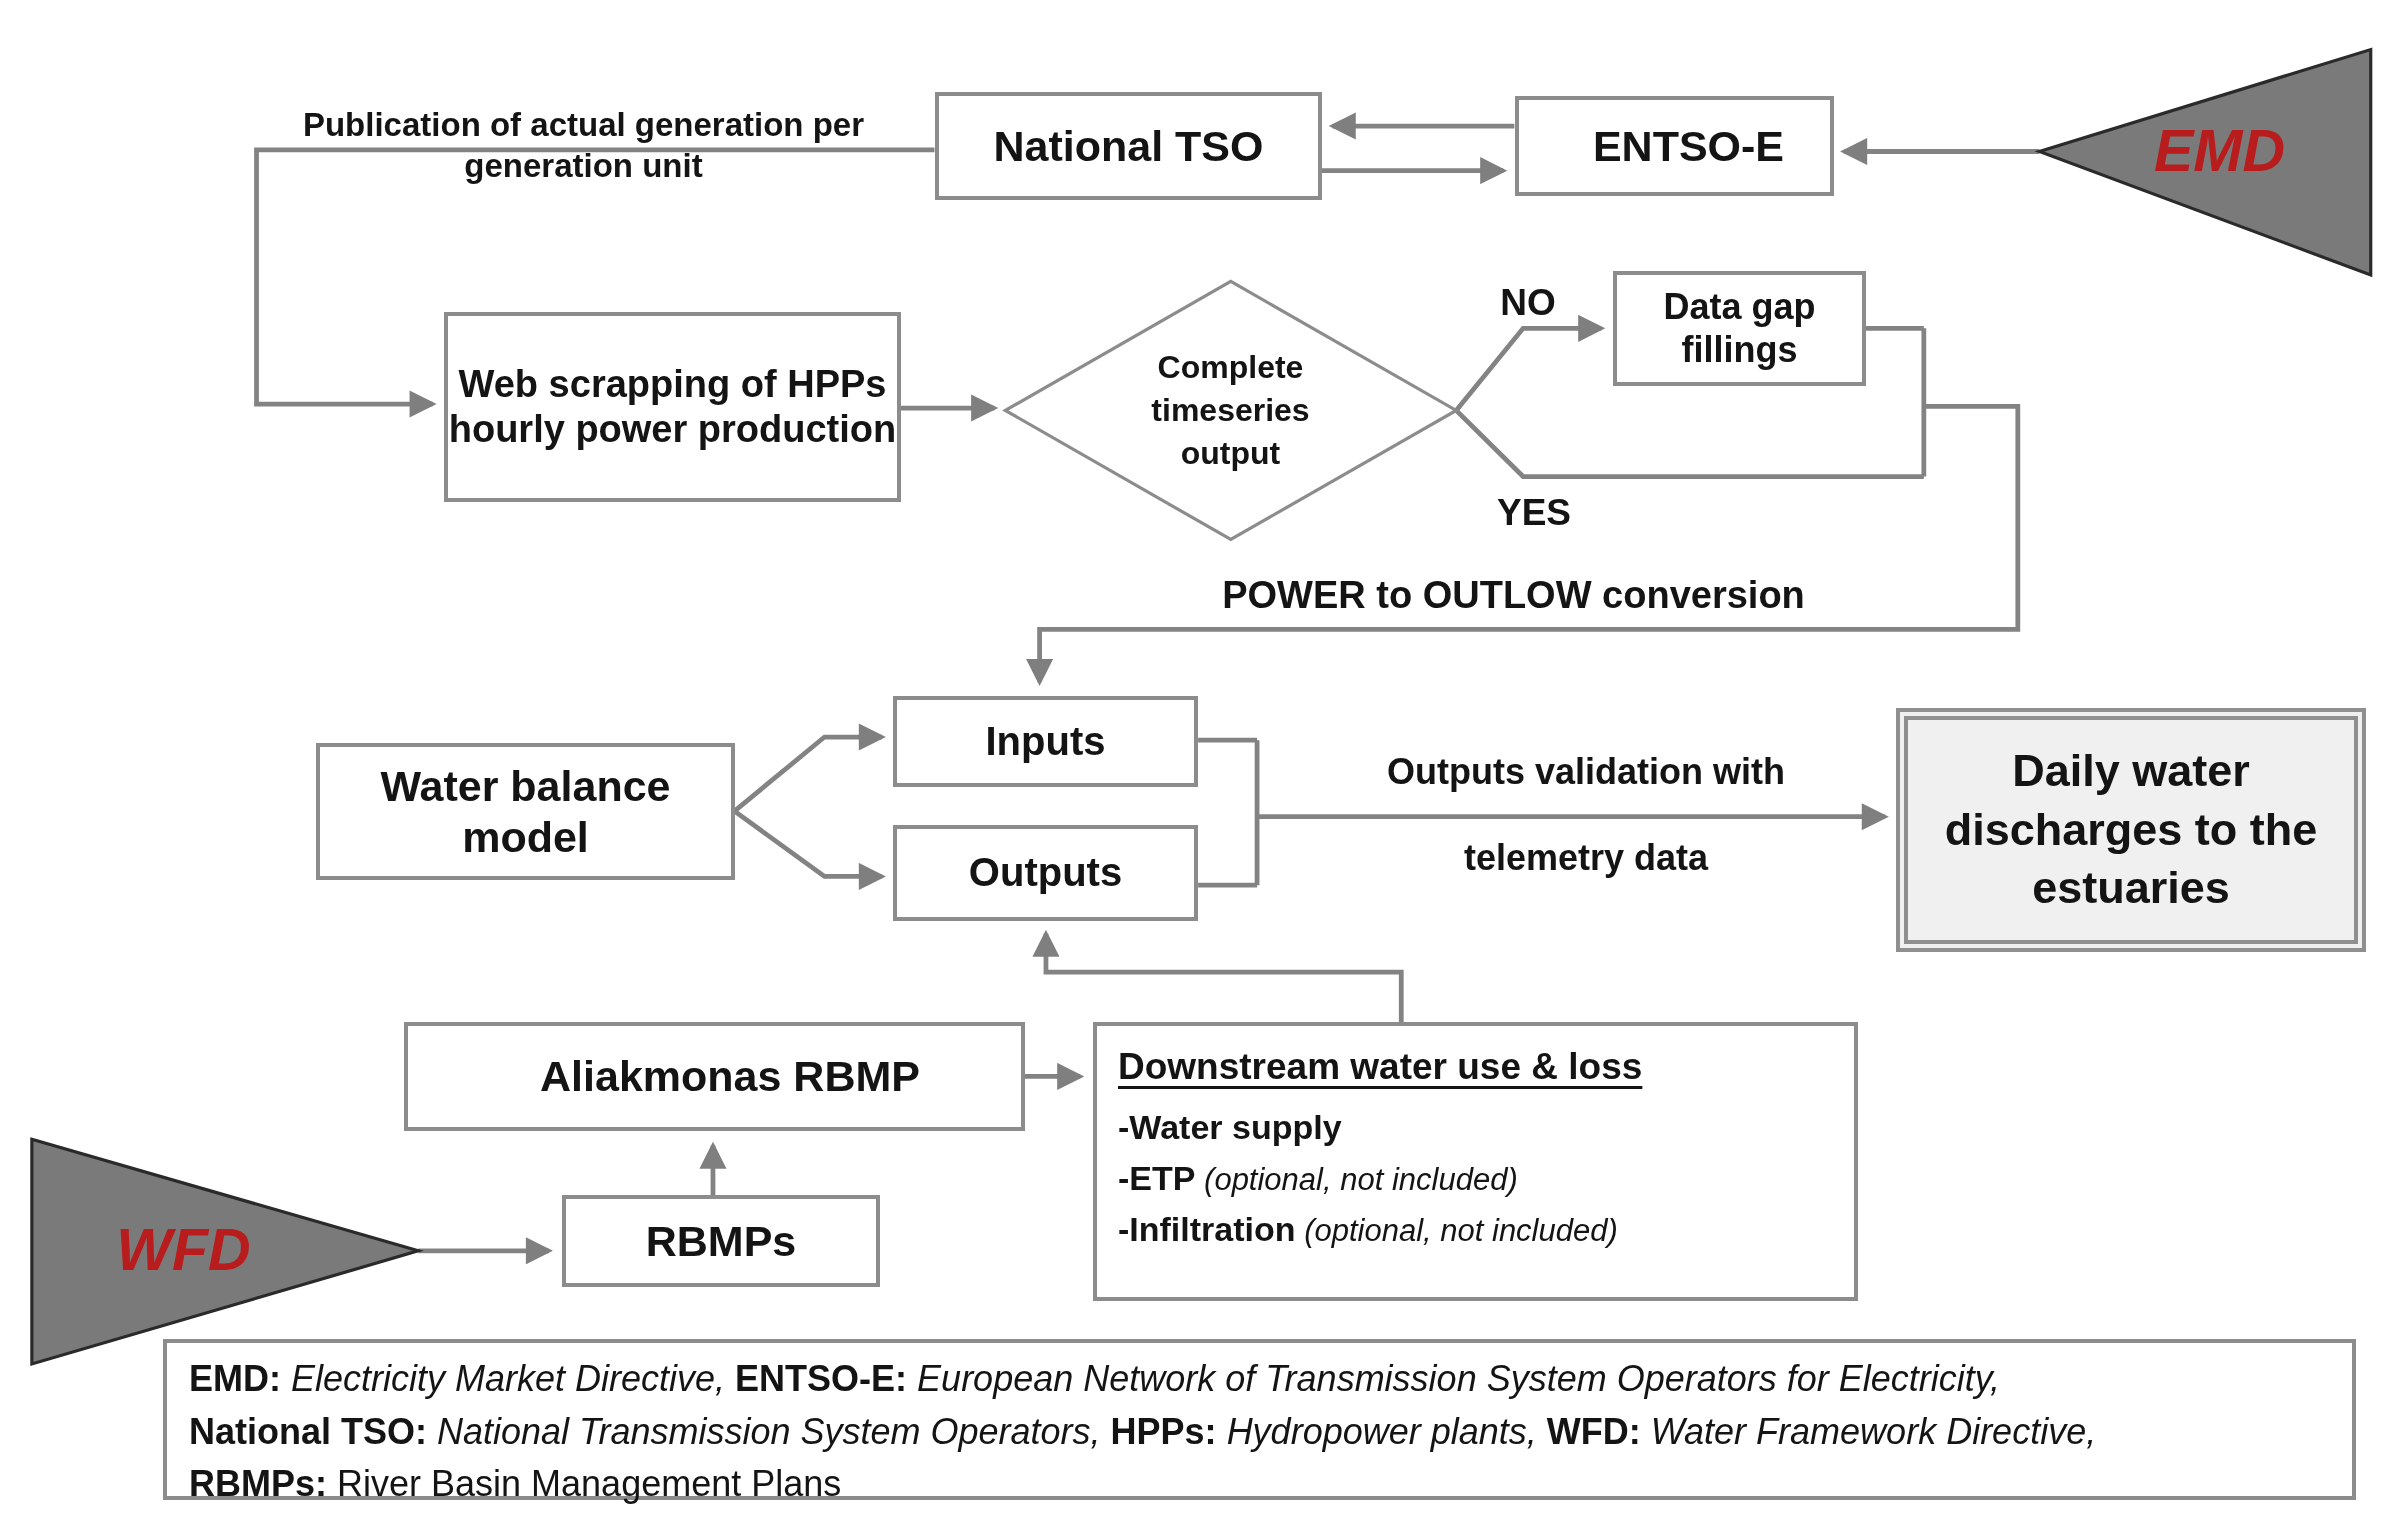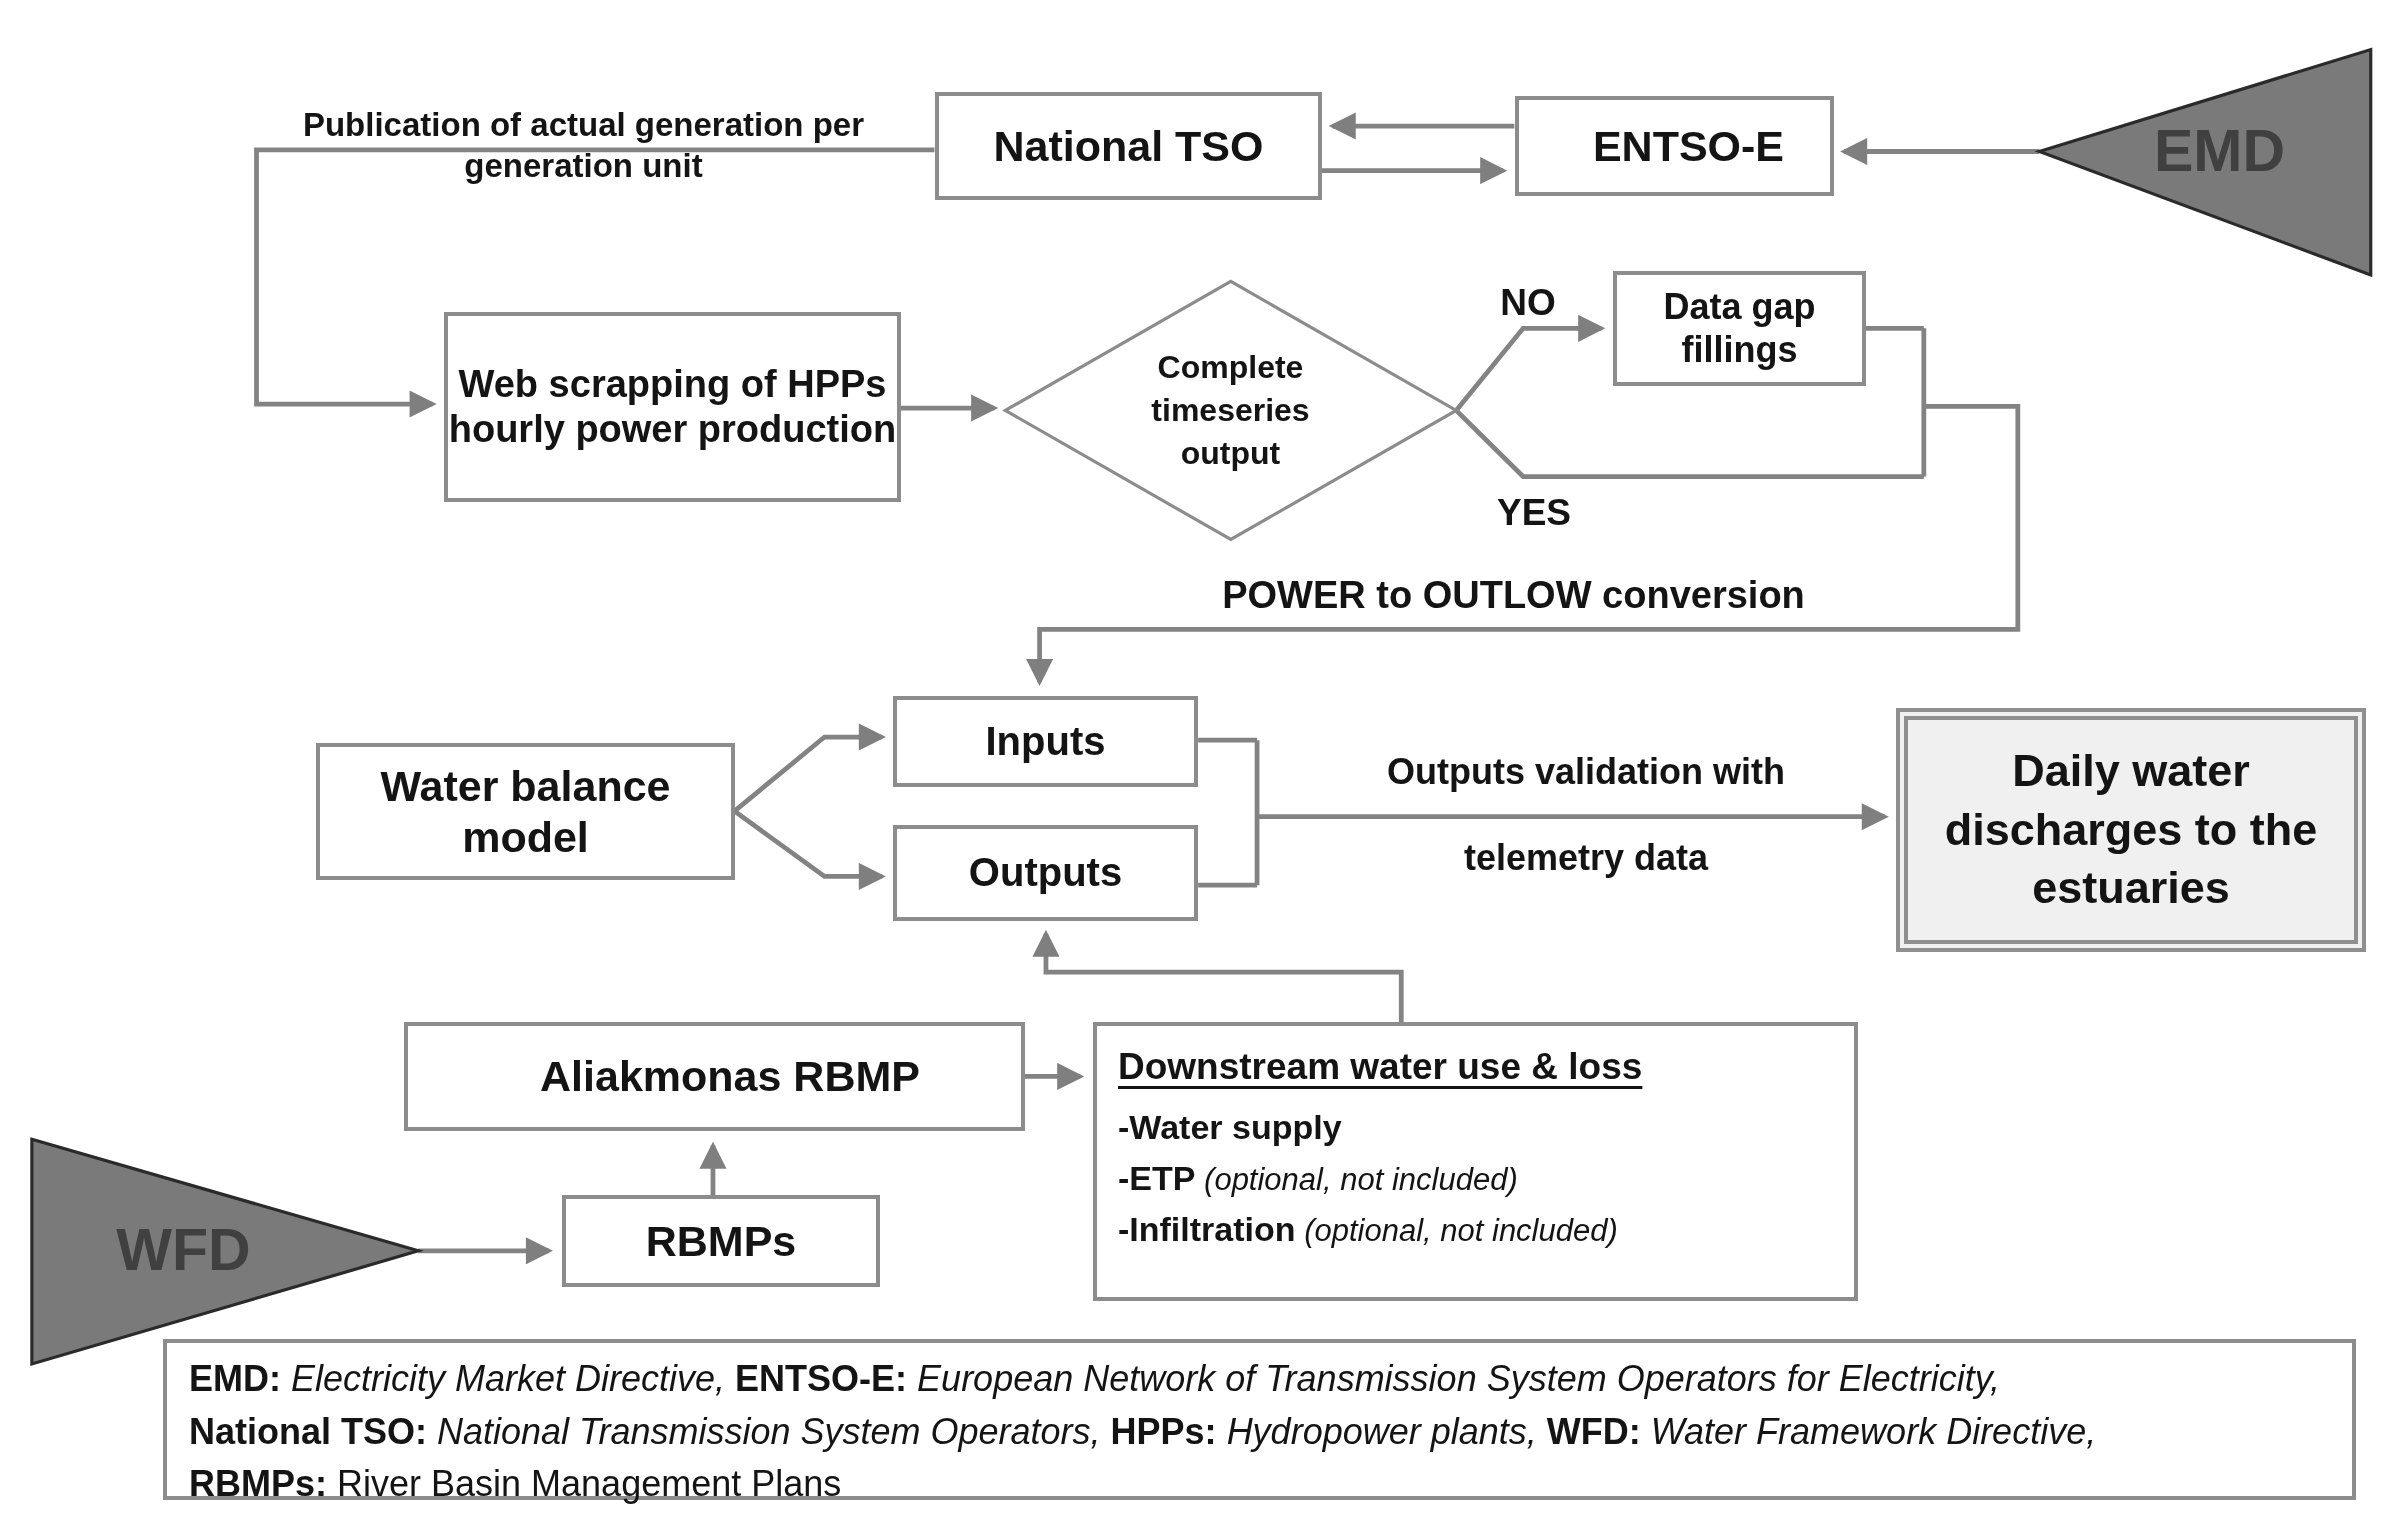--- a/index.html
+++ b/index.html
@@ -10,21 +10,21 @@
   #wires{position:absolute;left:0;top:0;}
   .box{
     position:absolute;box-sizing:border-box;background:#ffffff;border:4px solid #8c8c8c;
     display:flex;align-items:center;justify-content:center;text-align:center;
     font-weight:bold;line-height:1.18;
   }
   .lbl{
     position:absolute;display:flex;align-items:center;justify-content:center;
     text-align:center;font-weight:bold;line-height:1.25;
   }
-  .tri-label{color:#404040;}
+  .tri-label{color:#b91c1c;font-style:italic;}
   .daily{
     border:12.7px double #8f8f8f;background:#f0f0f0;line-height:1.3;
   }
   .downstream{
     flex-direction:column;align-items:flex-start;justify-content:flex-start;
     text-align:left;padding:12.7px 21px;line-height:1.5;
   }
   .downstream .ds-title{
     font-size:37px;text-decoration:underline;text-decoration-thickness:3.2px;text-underline-offset:7.2px;
     margin-bottom:8px;

